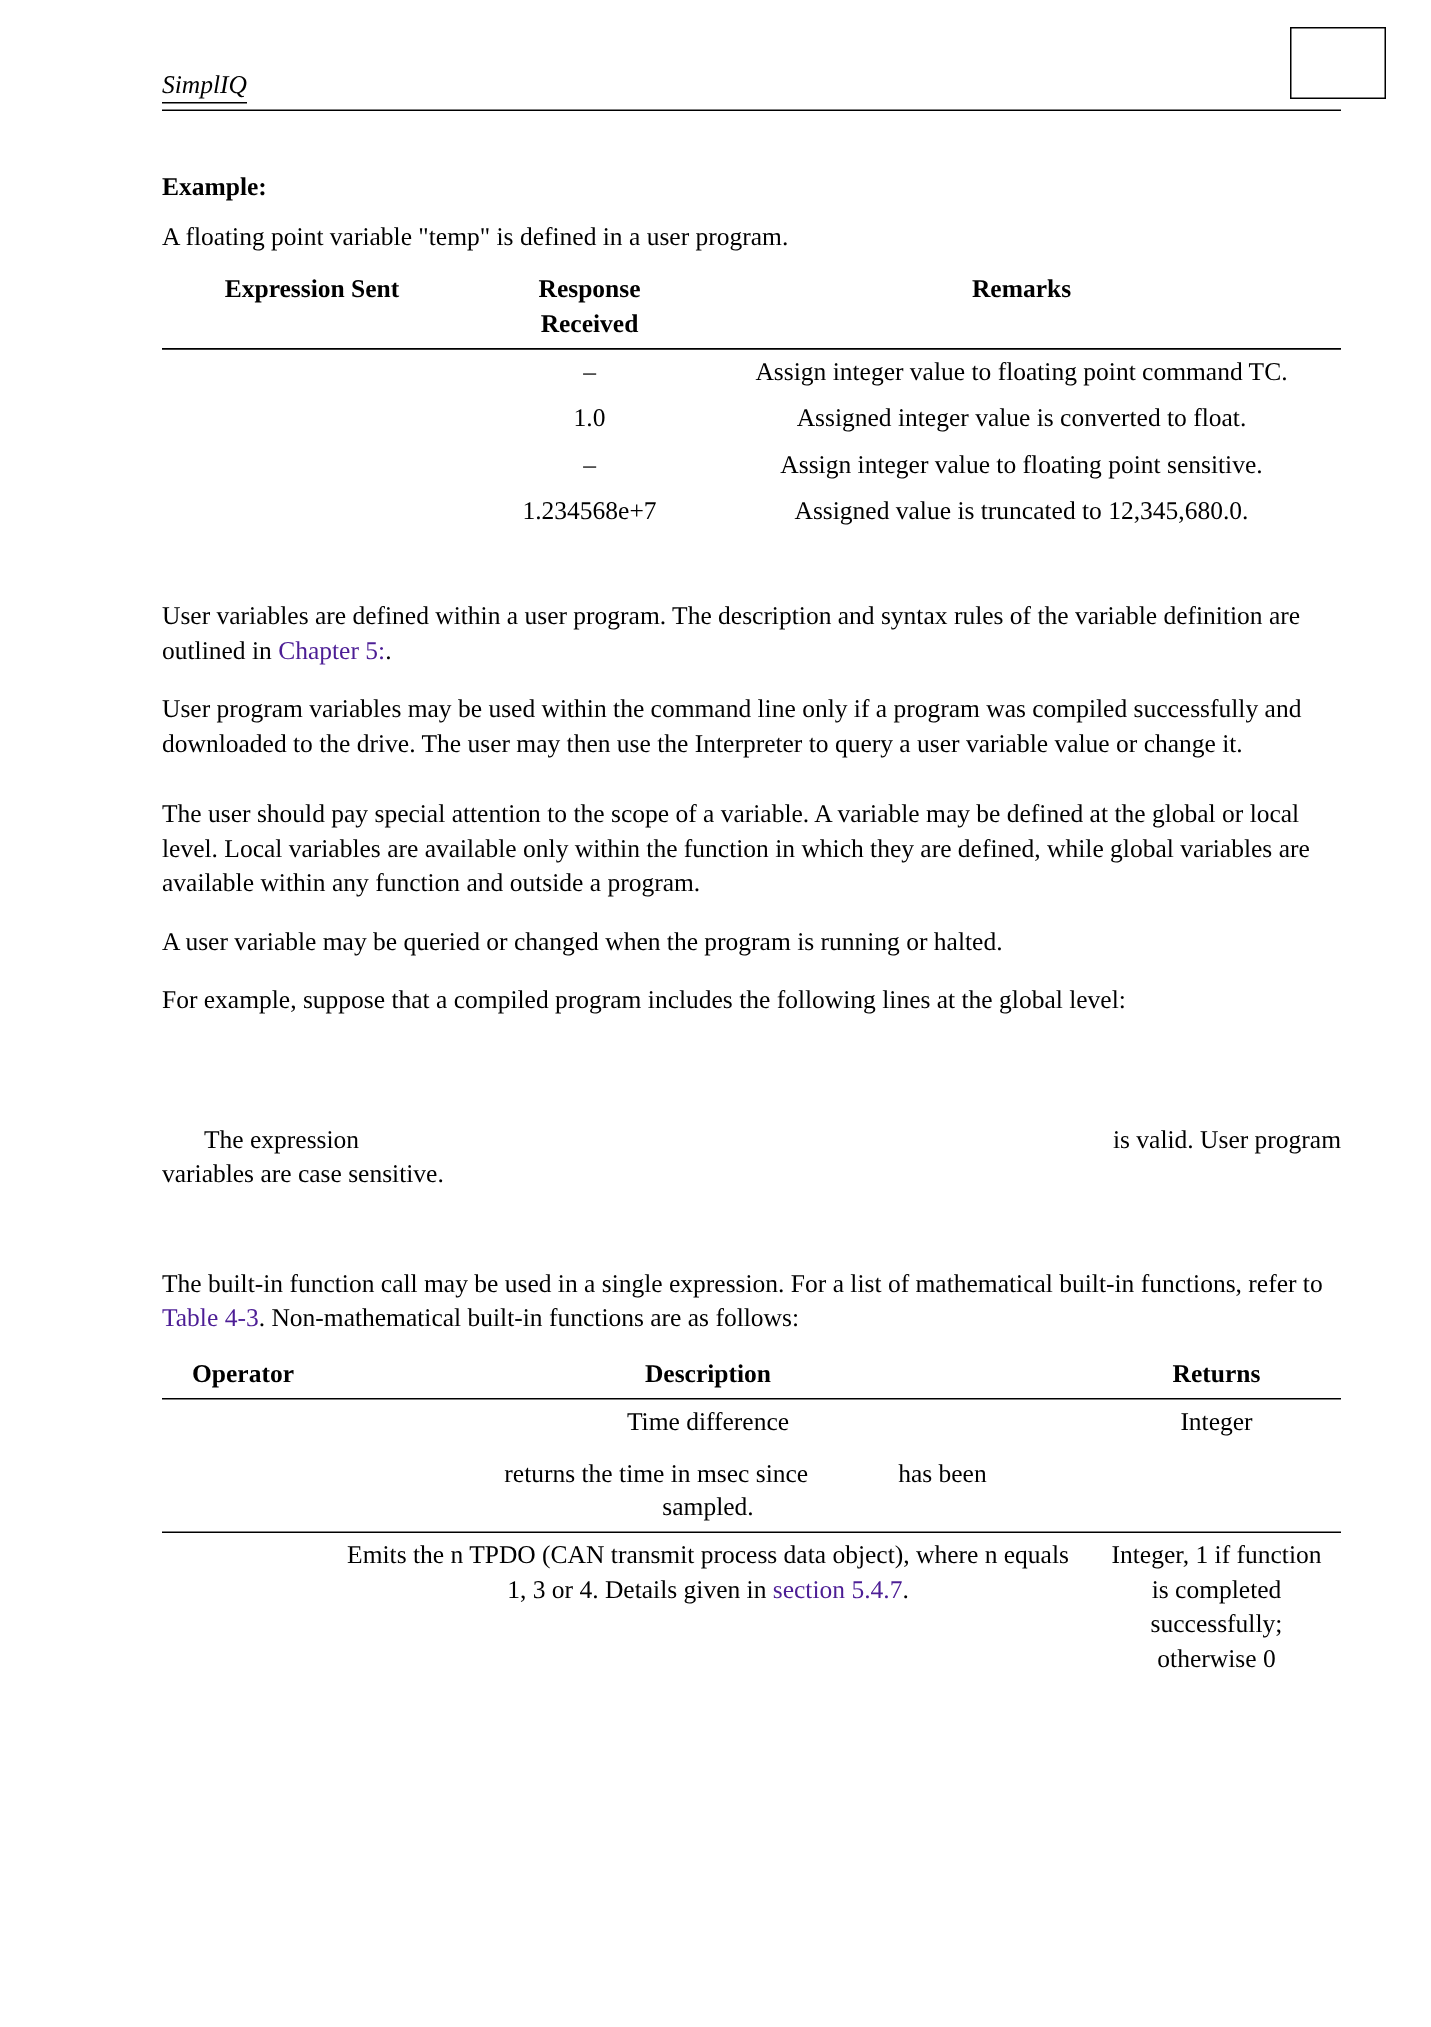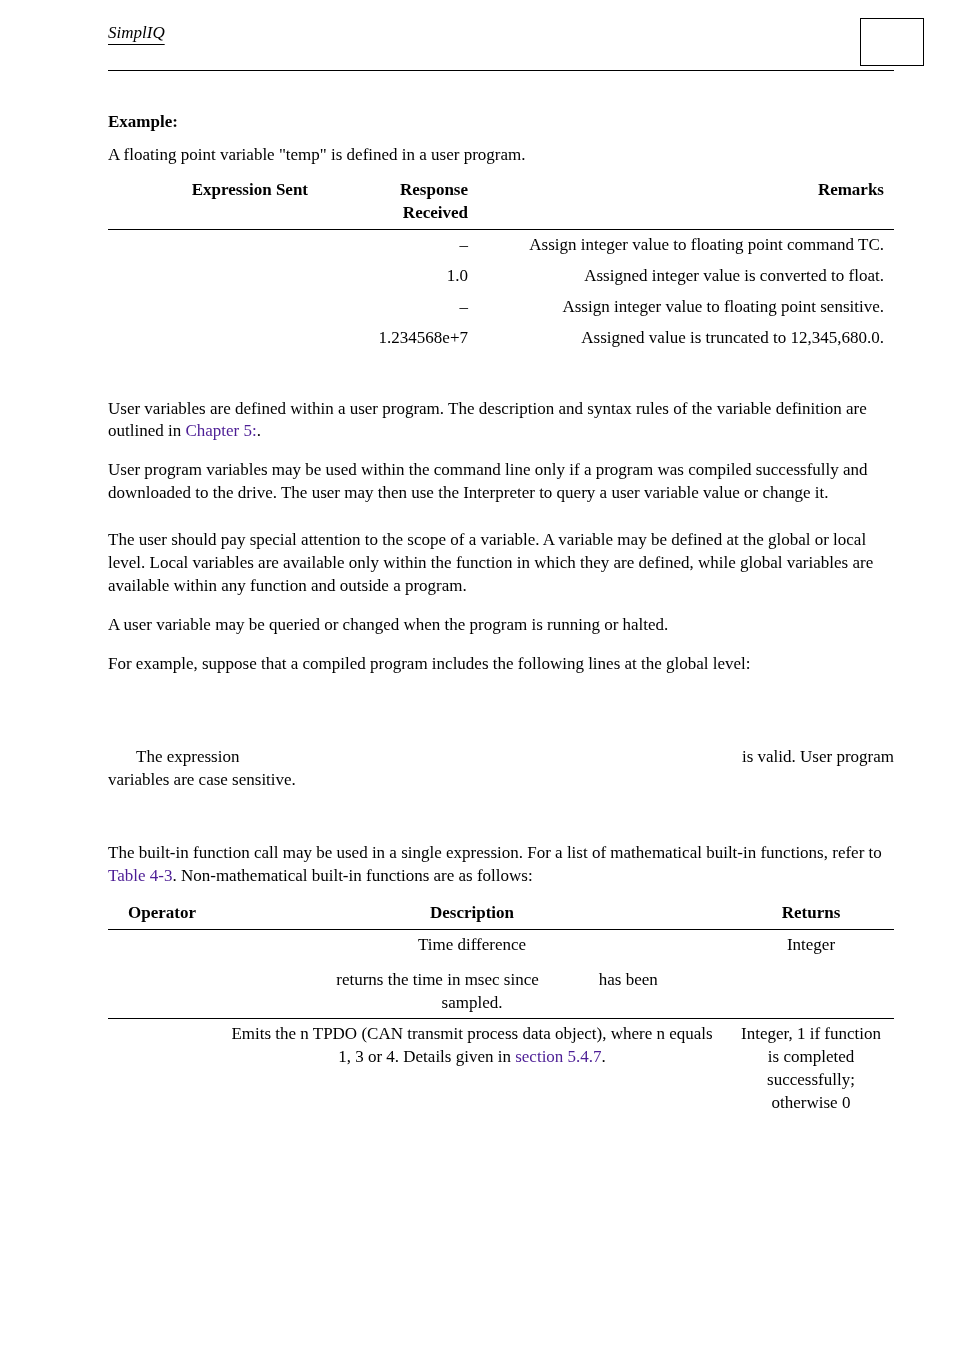--- a/index.html
+++ b/index.html
@@ -19,20 +19,21 @@
     display: flex;
     align-items: flex-start;
     justify-content: space-between;
     margin-bottom: 4px;
   }
   .header-title {
     font-style: italic;
     font-size: 17px;
     text-decoration: underline;
     text-underline-offset: 6px;
+    margin-top: 24px;
   }
   .header-box {
     width: 62px;
     height: 46px;
     border: 1px solid #000;
     margin-top: -4px;
     margin-right: -30px;
   }
   .header-rule {
     border: none;
@@ -45,21 +46,21 @@
   }
   .para {
     margin: 10px 0 0 0;
   }
   table.grid {
     border-collapse: collapse;
     width: 100%;
     margin-top: 8px;
   }
   table.grid th, table.grid td {
-    text-align: right;
+    text-align: center;
     vertical-align: top;
     padding: 4px 10px 4px 0;
     margin-left: 15px;
   }
   table.grid thead th {
     font-weight: bold;
     border-bottom: 1px solid #000;
   }
   .expr-col { width: 200px; }
   .resp-col { width: 150px; }

